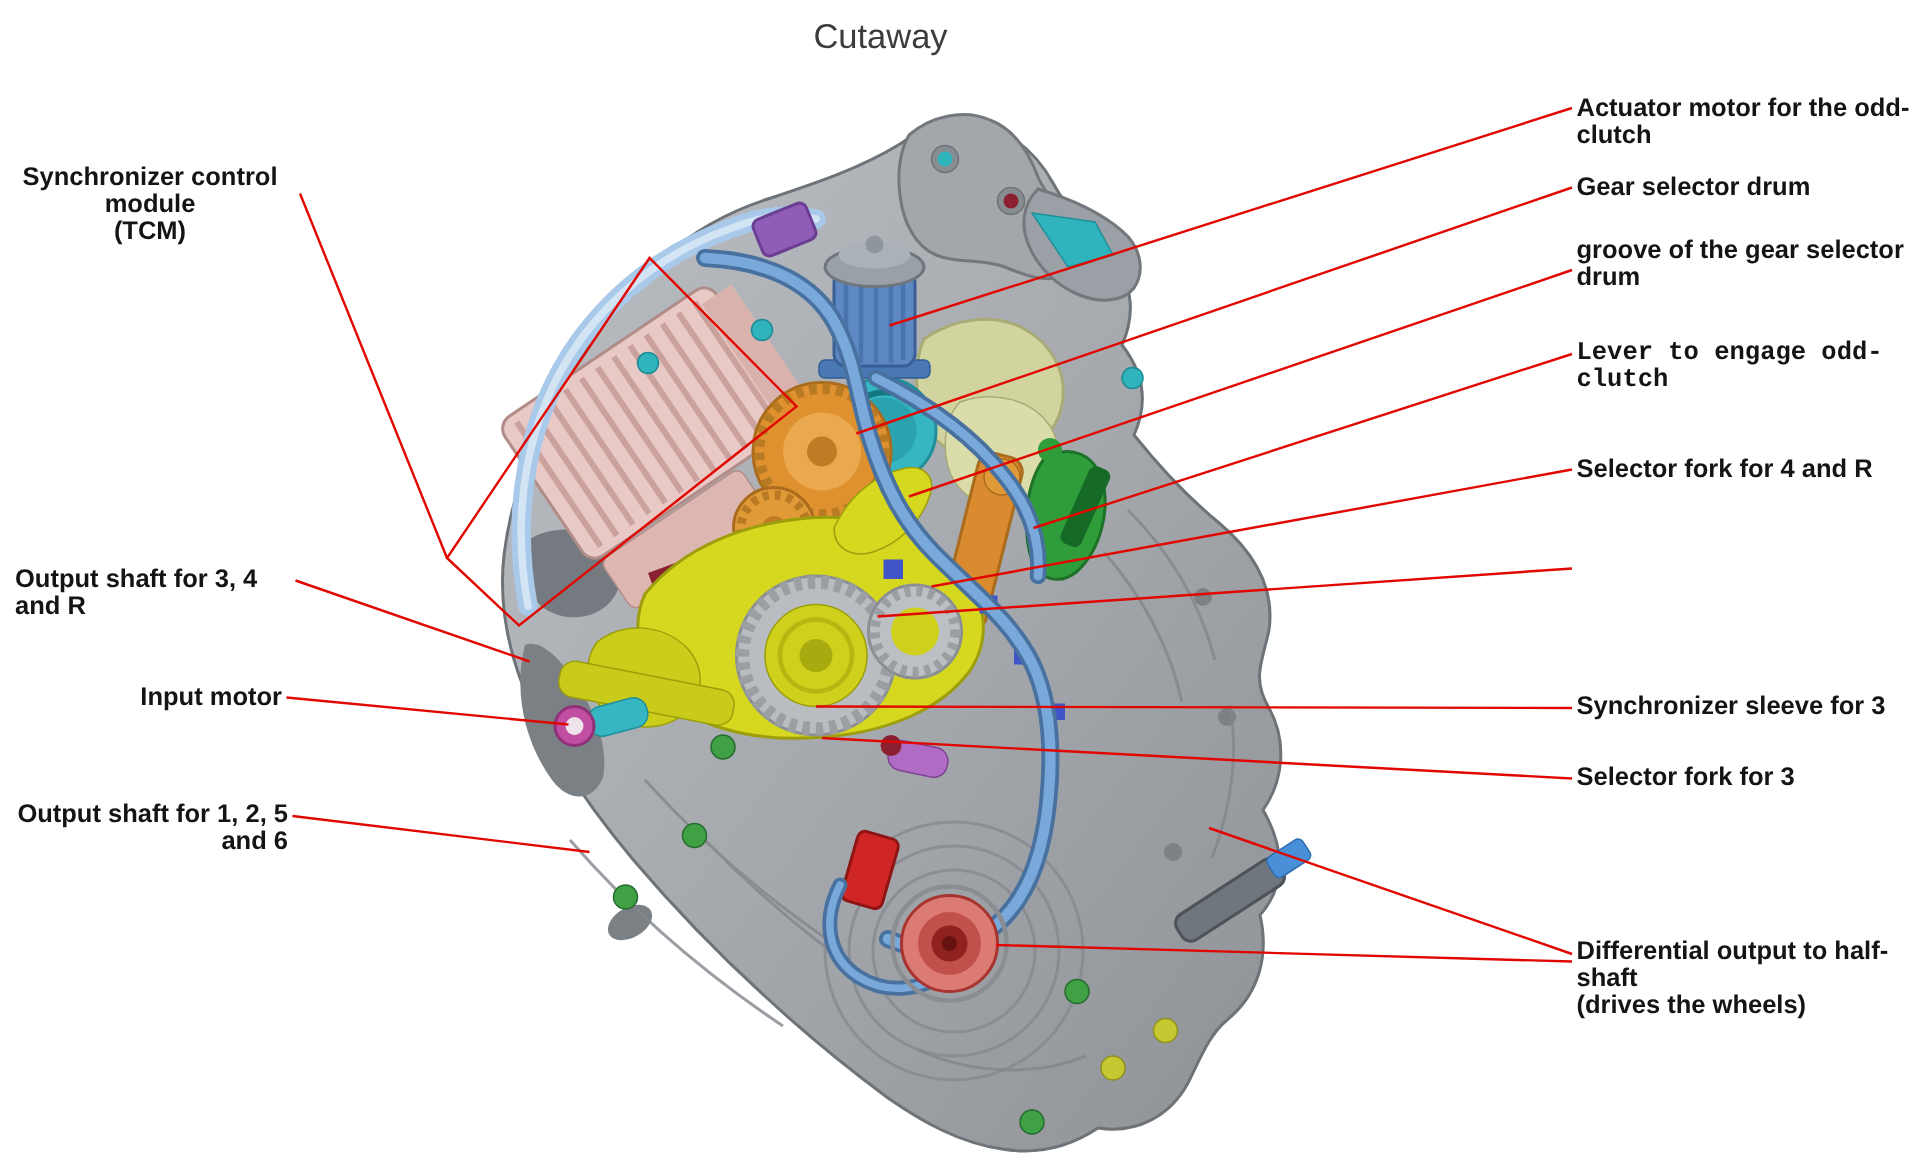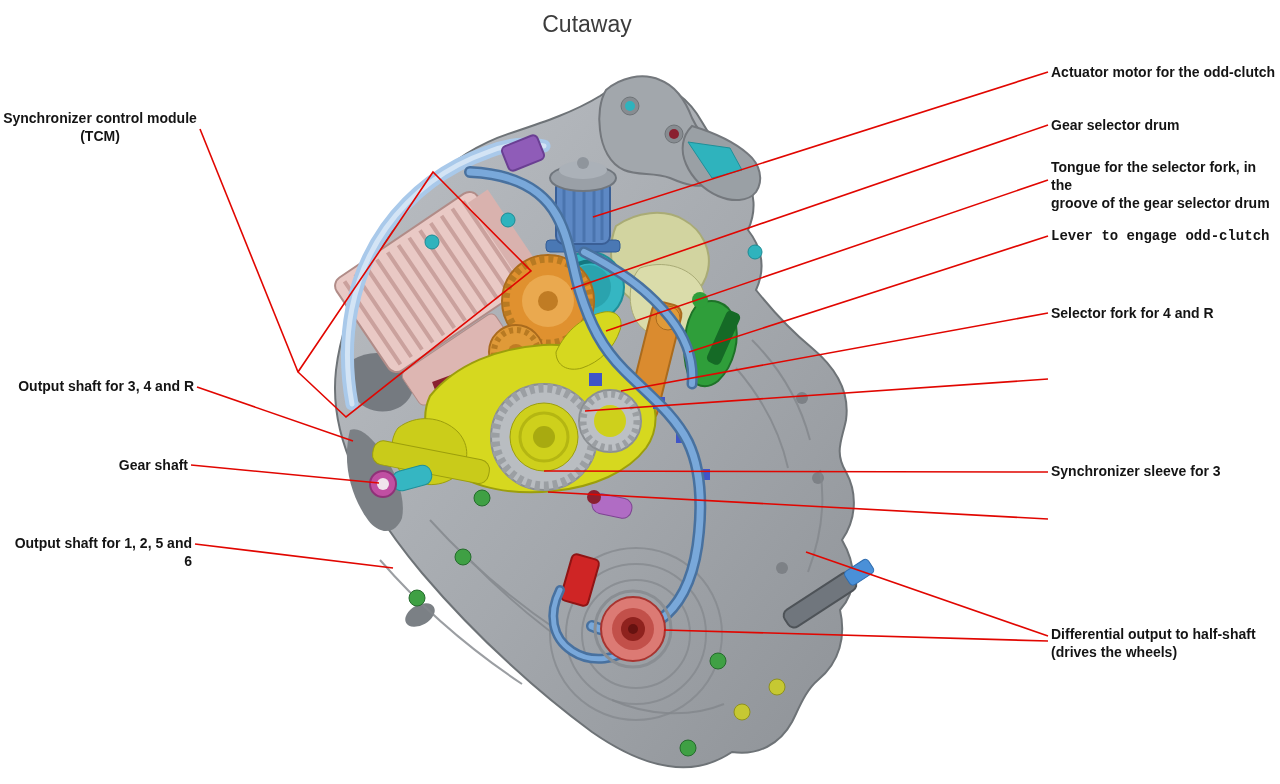--- a/index.html
+++ b/index.html
@@ -1,20 +1,20 @@
 <!DOCTYPE html>
 <html><head>
 <meta charset="utf-8">
 <style>
   html,body{margin:0;padding:0;background:#ffffff;}
   .canvas{position:relative;width:1280px;height:784px;background:#ffffff;overflow:hidden;
           font-family:"Liberation Sans",sans-serif;padding-left:16px;}
   .title{position:absolute;top:11px;left:0;width:1174px;margin:0;text-align:center;
          font-size:23px;font-weight:normal;color:#3c3c3c;}
-  .lbl{position:absolute;font-size:14px;font-weight:bold;color:#141414;line-height:18px;}
+  .lbl{position:absolute;font-size:17px;font-weight:bold;color:#141414;line-height:18px;}
   .ln{display:block;}
   .art{position:absolute;top:0;left:0;}
   .leader{stroke:#e10600;stroke-width:1.6;fill:none;}
 </style>
 </head>
 <body>
 
 <div class="canvas">
 
   <svg class="art" width="1280" height="784" viewBox="0 0 1280 784">
@@ -229,31 +229,31 @@
       <line class="leader" x1="1048" y1="641" x2="664" y2="630"></line>
     </g>
   </svg>
 
   <h1 class="title">Cutaway</h1>
 
   <div class="lbl" style="top:109px;left:2px;width:196px;text-align:center;">
     <span class="ln">Synchronizer control module</span>
     <span class="ln">(TCM)</span>
   </div>
-  <div class="lbl" style="top:377px;left:10px;width:184px;text-align:right;">Output shaft for 3, 4 and R</div>
-  <div class="lbl" style="top:456px;left:10px;width:178px;text-align:right;">Gear shaft</div>
+  <div class="lbl" style="top:377px;left:10px;width:184px;text-align:left;">Output shaft for 3, 4 and R</div>
+  <div class="lbl" style="top:456px;left:10px;width:178px;text-align:right;">Input motor</div>
   <div class="lbl" style="top:534px;left:4px;width:188px;text-align:right;">Output shaft for 1, 2, 5 and 6</div>
 
   <div class="lbl" style="top:63px;left:1051px;width:230px;">Actuator motor for the odd-clutch</div>
   <div class="lbl" style="top:116px;left:1051px;width:230px;">Gear selector drum</div>
   <div class="lbl" style="top:158px;left:1051px;width:226px;">
-    <span class="ln">Tongue for the selector fork, in the</span>
     <span class="ln">groove of the gear selector drum</span>
   </div>
   <div class="lbl" style="top:227px;left:1051px;width:230px;font-family:Liberation Mono, monospace;">Lever to engage odd-clutch</div>
   <div class="lbl" style="top:304px;left:1051px;width:230px;">Selector fork for 4 and R</div>
   <div class="lbl" style="top:462px;left:1051px;width:230px;">Synchronizer sleeve for 3</div>
+  <div class="lbl" style="top:509px;left:1051px;width:230px;">Selector fork for 3</div>
   <div class="lbl" style="top:625px;left:1051px;width:215px;">
     <span class="ln">Differential output to half-shaft</span>
     <span class="ln">(drives the wheels)</span>
   </div>
 
 </div>
 
 </body></html>

